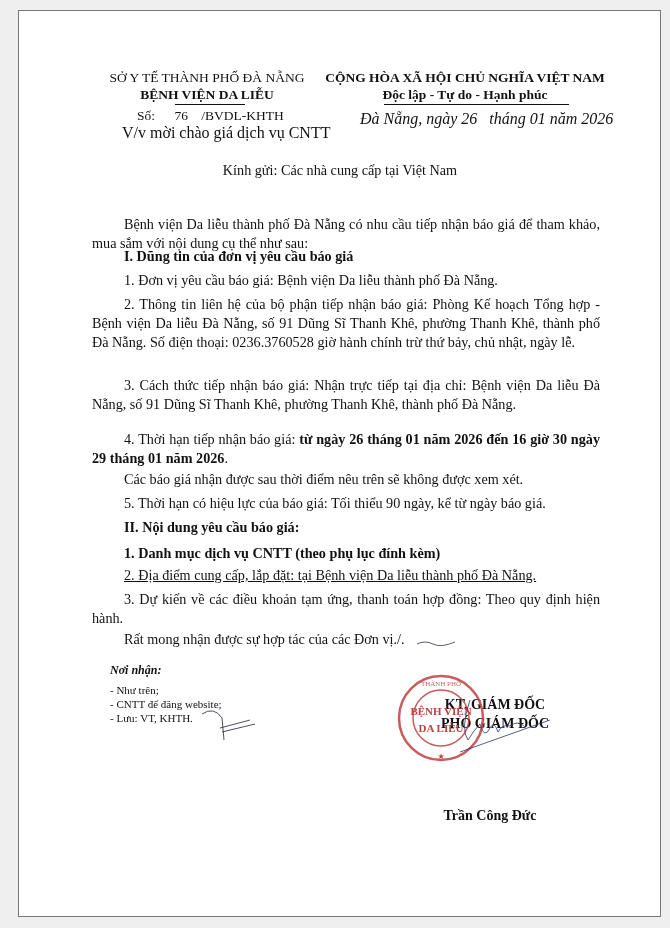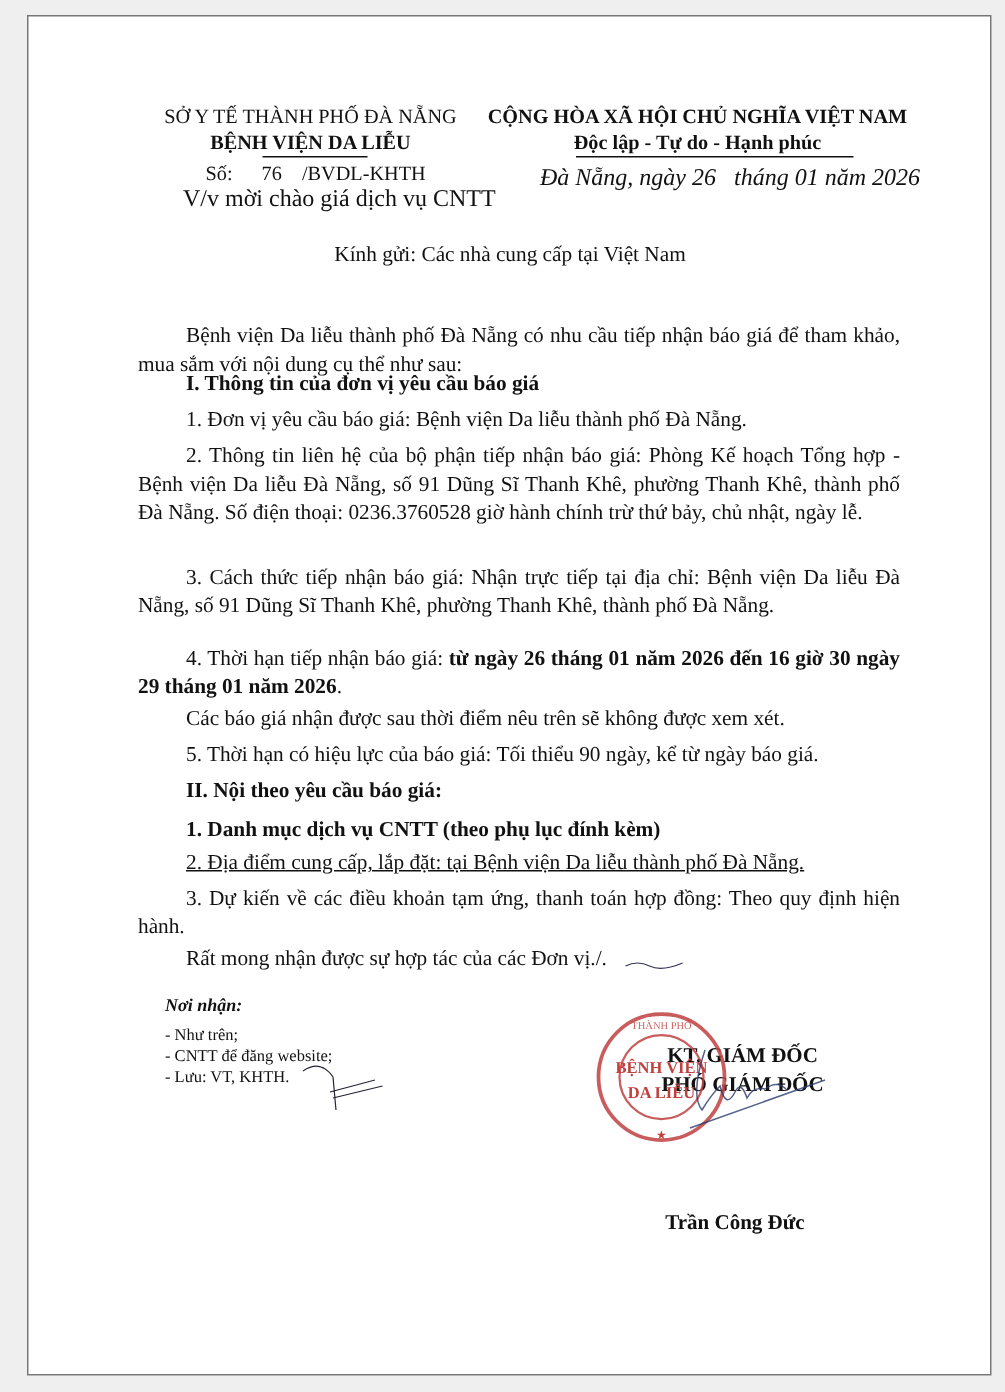--- a/index.html
+++ b/index.html
@@ -55,29 +55,29 @@
 <div class="abs ital" style="left:360px; top:110px; font-size:16px;">
   <span>Đà Nẵng, ngày</span>
   <span>26</span>
   <span style="margin-left:8px;">tháng 01 năm 2026</span>
 </div>
 
 <div class="abs" style="left:0; width:670px; text-align:center; top:162px; font-size:14.2px; padding-left:10px; box-sizing:border-box;">Kính gửi: Các nhà cung cấp tại Việt Nam</div>
 
 <div class="para indent" style="top:215px;">Bệnh viện Da liễu thành phố Đà Nẵng có nhu cầu tiếp nhận báo giá để tham khảo, mua sắm với nội dung cụ thể như sau:</div>
 
-<div class="para bold" style="top:247px; left:124px; width:476px;">I. Thông tin của đơn vị yêu cầu báo giá</div>
+<div class="para bold" style="top:247px; left:124px; width:476px;">I. Dũng tin của đơn vị yêu cầu báo giá</div>
 <div class="para indent" style="top:271px;">1. Đơn vị yêu cầu báo giá: Bệnh viện Da liễu thành phố Đà Nẵng.</div>
 <div class="para indent" style="top:295px;">2. Thông tin liên hệ của bộ phận tiếp nhận báo giá: Phòng Kế hoạch Tổng hợp - Bệnh viện Da liễu Đà Nẵng, số 91 Dũng Sĩ Thanh Khê, phường Thanh Khê, thành phố Đà Nẵng. Số điện thoại: 0236.3760528 giờ hành chính trừ thứ bảy, chủ nhật, ngày lễ.</div>
 <div class="para indent" style="top:376px;">3. Cách thức tiếp nhận báo giá: Nhận trực tiếp tại địa chỉ: Bệnh viện Da liễu Đà Nẵng, số 91 Dũng Sĩ Thanh Khê, phường Thanh Khê, thành phố Đà Nẵng.</div>
 <div class="para indent" style="top:430px;"><span>4. Thời hạn tiếp nhận báo giá: </span><b>từ ngày 26 tháng 01 năm 2026 đến 16 giờ 30 ngày 29 tháng 01 năm 2026</b><span>.</span></div>
 <div class="para indent" style="top:470px;">Các báo giá nhận được sau thời điểm nêu trên sẽ không được xem xét.</div>
 <div class="para indent" style="top:494px;">5. Thời hạn có hiệu lực của báo giá: Tối thiểu 90 ngày, kể từ ngày báo giá.</div>
 
-<div class="para bold" style="top:518px; left:124px; width:476px;">II. Nội theo yêu cầu báo giá:</div>
+<div class="para bold" style="top:518px; left:124px; width:476px;">II. Nội dung yêu cầu báo giá:</div>
 <div class="para indent" style="top:544px;font-weight:bold;">1. Danh mục dịch vụ CNTT (theo phụ lục đính kèm)</div>
 <div class="para indent" style="top:566px;text-decoration:underline;">2. Địa điểm cung cấp, lắp đặt: tại Bệnh viện Da liễu thành phố Đà Nẵng.</div>
 <div class="para indent" style="top:590px;">3. Dự kiến về các điều khoản tạm ứng, thanh toán hợp đồng: Theo quy định hiện hành.</div>
 <div class="para indent" style="top:630px;">Rất mong nhận được sự hợp tác của các Đơn vị./.</div>
 <svg class="abs" style="left:415px; top:636px;" width="50" height="12">
   <path d="M2 8 Q10 4 18 8 T40 6" stroke="#335" stroke-width="0.8" fill="none"></path>
 </svg>
 
 <div class="abs bold ital" style="left:110px; top:663px; font-size:12px;">Nơi nhận:</div>
 <div class="abs small" style="left:110px; top:683px;">- Như trên;</div>

